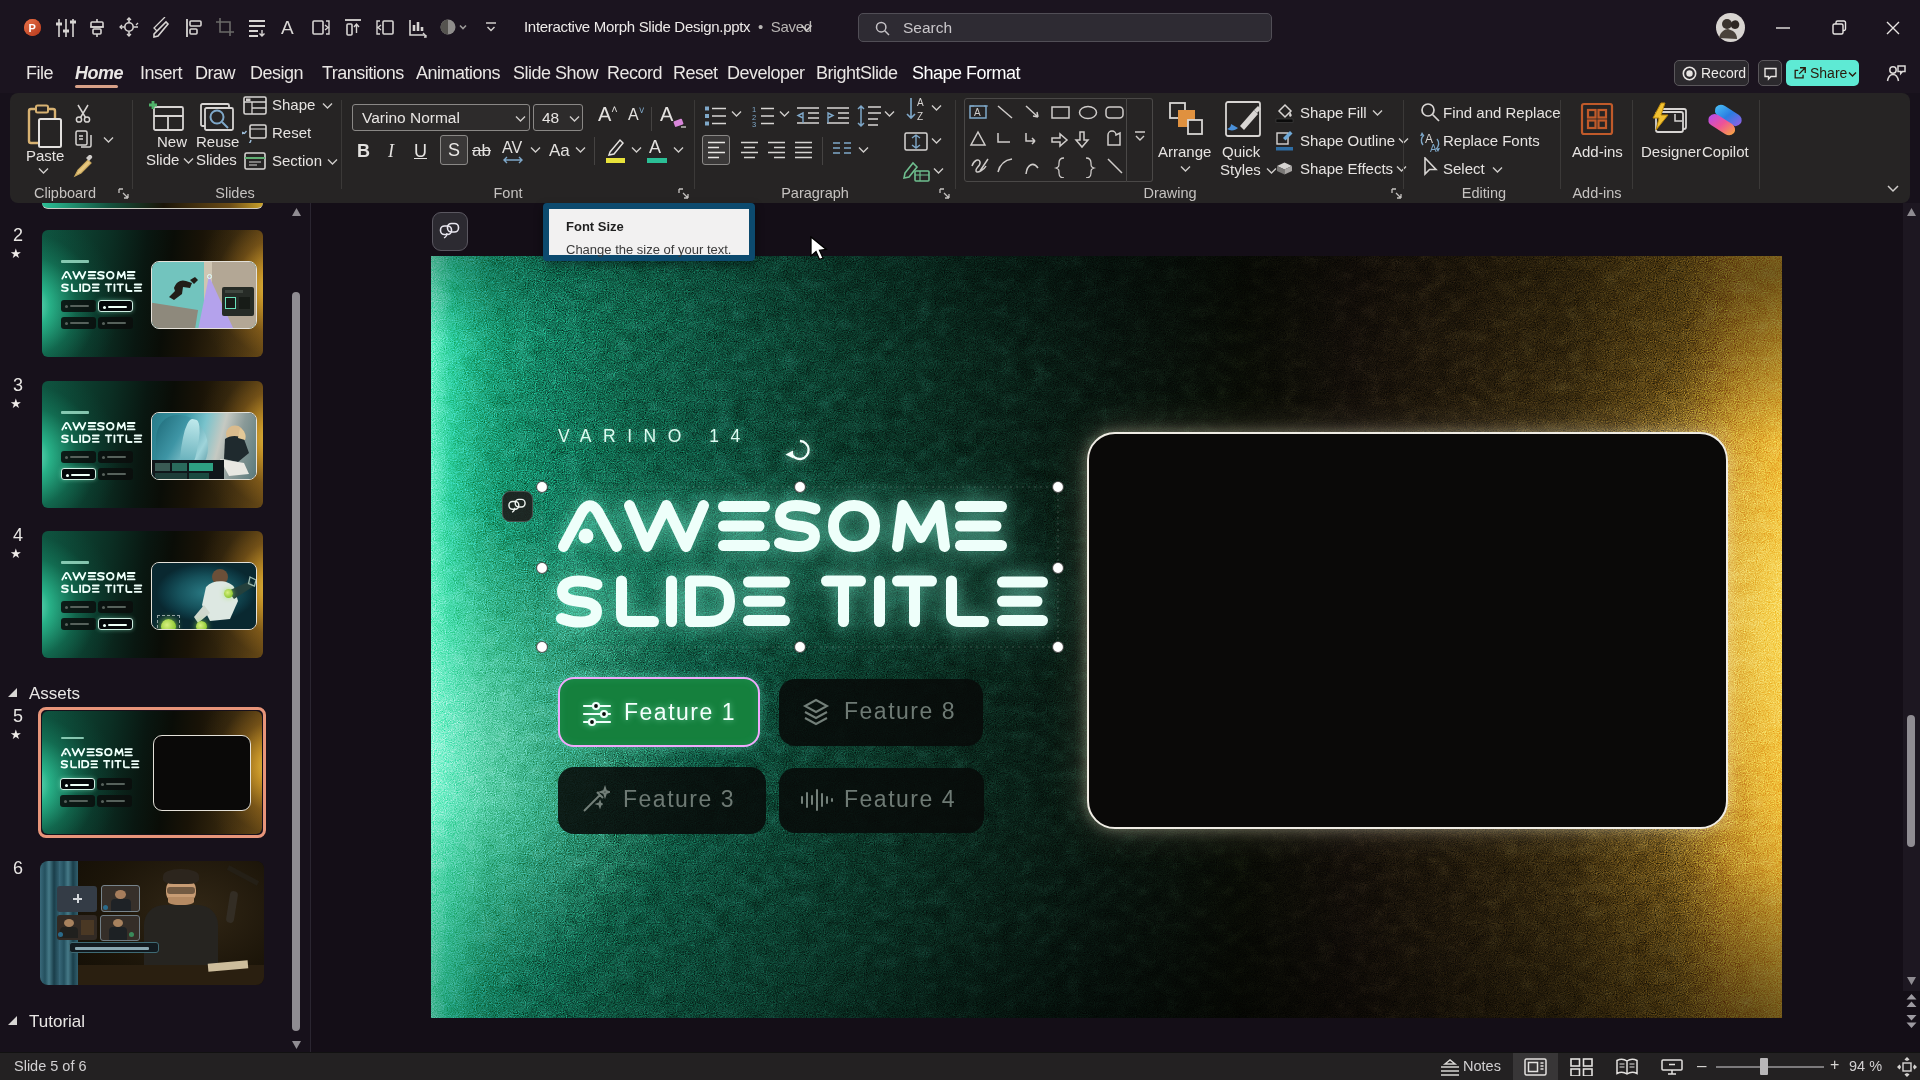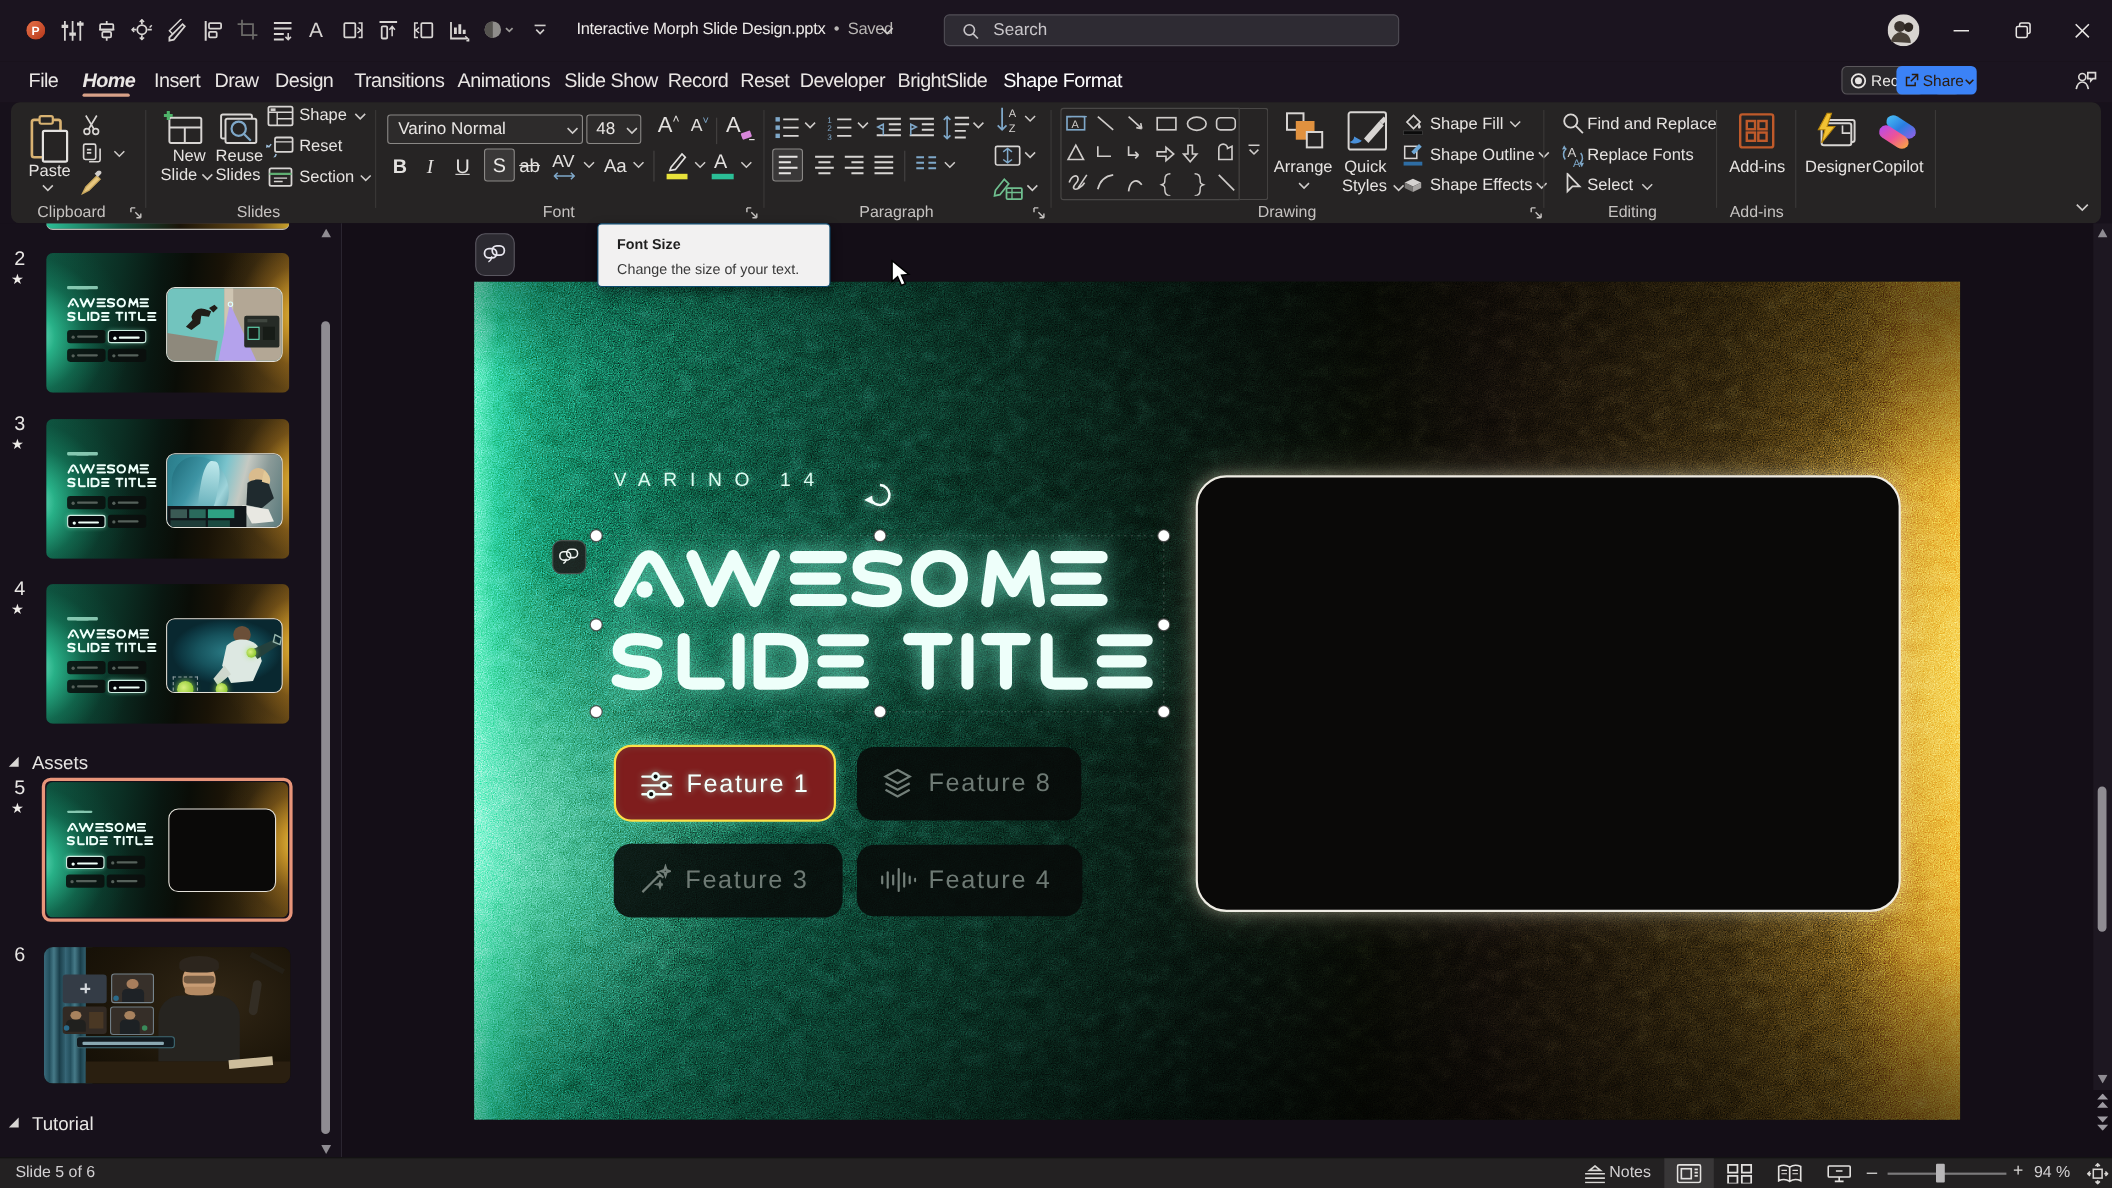--- a/index.html
+++ b/index.html
@@ -189,21 +189,21 @@
           <circle cx="8" cy="8" r="6.6" fill="none" stroke="#e8e5e3" stroke-width="1.7"></circle>
           <circle cx="8" cy="8" r="3.4" fill="#e8e5e3"></circle>
         </svg>
       <span class="abs" style="left:26px;top:4px;font-size:14px;color:#eceae8">Record</span>
     </div>
     <div class="abs" style="left:1758px;top:4px;width:24px;height:26px;background:#2b292d;border:1px solid #5a575b;border-radius:5px;">
       <svg class="abs" style="left:4px;top:5px" width="15" height="15" viewBox="0 0 15 15" fill="none" stroke="#e8e5e3" stroke-width="1.4">
           <path d="M2 2.5h11v8H8l-2.5 2.5V10.5H2z"></path>
         </svg>
     </div>
-    <div class="abs" style="left:1724px;top:4px;width:73px;height:26px;background:#3b82f6;border-radius:5px;">
+    <div class="abs" style="left:1786px;top:4px;width:73px;height:26px;background:#5eead4;border-radius:5px;">
       <svg class="abs" style="left:7px;top:6px" width="14" height="14" viewBox="0 0 16 16" fill="none" stroke="#2a1a0c" stroke-width="1.5">
           <path d="M6 5H2.5v8.5h9V10M8 2h6v6M14 2L7 9"></path>
         </svg>
       <span class="abs" style="left:24px;top:4.5px;font-size:14px;color:#2a1a0c">Share</span>
       <svg class="abs" style="left:62px;top:11px" width="9" height="7" viewBox="0 0 9 7" fill="none" stroke="#2a1a0c" stroke-width="1.4">
           <path d="M1 1.5l3.5 3.5L8 1.5"></path>
         </svg>
     </div>
     <svg class="abs" style="left:1885px;top:6px" width="22" height="22" viewBox="0 0 22 22" fill="none" stroke="#dcd9d7" stroke-width="1.5">
       <circle cx="8" cy="8" r="3.2"></circle>
@@ -850,21 +850,21 @@
           <path d="M316.5 149 H352.5 M316.5 168.25 H348 M316.5 187.5 H352.5"></path>
           <path d="M394.5 148 H428.5 M411.5 148 V188.5"></path>
           <path d="M447.5 148 V188.5"></path>
           <path d="M465.5 148 H499.5 M482.5 148 V188.5"></path>
           <path d="M519.5 148 V181 Q519.5 188.5 527 188.5 H551.5"></path>
           <path d="M570.5 149 H610.5 M570.5 168.25 H605 M570.5 187.5 H610.5"></path>
         </g>
         </g>
       </svg>
 
-      <div class="abs" style="left:127px;top:421px;width:202px;height:70px;border-radius:16px;background:#7f1d1d;border:2px solid #fde047;box-shadow:0 0 12px rgba(95,240,198,.5), inset 0 0 8px rgba(95,240,198,.12)">
+      <div class="abs" style="left:127px;top:421px;width:202px;height:70px;border-radius:16px;background:#15803d;border:2px solid #f0abfc;box-shadow:0 0 12px rgba(95,240,198,.5), inset 0 0 8px rgba(95,240,198,.12)">
         <svg class="abs" style="left:21px;top:19px" width="32" height="32" viewBox="0 0 32 32" fill="none" stroke="#eefffa" stroke-width="2.2" stroke-linecap="round" filter="drop-shadow(0 0 3px rgba(150,255,220,.6))">
           <path d="M3 8h9M18 8h11M3 16h17M26 16h3M3 24h5M14 24h15"></path>
           <circle cx="15" cy="8" r="3" fill="#070b09"></circle>
             <circle cx="23" cy="16" r="3" fill="#070b09"></circle>
             <circle cx="11" cy="24" r="3" fill="#070b09"></circle>
         </svg>
         <span class="abs" style="left:64px;top:20px;font-size:23px;letter-spacing:1.5px;color:#f4fffc;text-shadow:0 0 6px rgba(170,255,230,.6)">Feature 1</span>
       </div>
       <div class="abs" style="left:348px;top:423px;width:204px;height:67px;border-radius:16px;background:rgba(8,10,9,.88)">
         <svg class="abs" style="left:22px;top:18px" width="30" height="30" viewBox="0 0 30 30" fill="none" stroke="#737f79" stroke-width="2">
@@ -912,21 +912,21 @@
         <rect x="8.5" y="1.5" width="11" height="8.5" rx="4"></rect>
         <path d="M5 16c2-1 3-2.5 3-5" stroke-width="1.3"></path>
     </svg>
     <div class="abs" style="left:191px;top:288px;width:31px;height:31px;background:rgba(30,32,30,.92);border:1px solid #49514d;border-radius:8px"></div>
     <svg class="abs" style="left:196px;top:295px" width="20" height="17" viewBox="0 0 21 19" fill="none" stroke="#eef4f0" stroke-width="1.6">
       <rect x="1.5" y="4" width="11" height="8.5" rx="4"></rect>
         <rect x="8.5" y="1.5" width="11" height="8.5" rx="4"></rect>
         <path d="M5 16c2-1 3-2.5 3-5" stroke-width="1.3"></path>
     </svg>
 
-    <div class="abs" style="left:232px;top:0px;width:212px;height:58px;background:#f2f1f1;border:1px solid #0c4a6e;border-radius:4px;box-shadow:0 4px 10px rgba(0,0,0,.45)">
+    <div class="abs" style="left:232px;top:0px;width:212px;height:58px;background:#f2f1f1;border:6px solid #0c4a6e;border-radius:4px;box-shadow:0 4px 10px rgba(0,0,0,.45)">
       <div class="abs" style="left:17px;top:10px;font-size:13px;font-weight:bold;color:#1f1f1f">Font Size</div>
       <div class="abs" style="left:17px;top:33px;font-size:13px;color:#3a3a3a">Change the size of your text.</div>
     </div>
 
     <svg class="abs" style="left:498px;top:33px" width="22" height="26" viewBox="0 0 22 26">
       <path d="M2 1l0 19 5-4.5 3.5 8 3.5-1.6-3.5-7.7 6.8-.8z" fill="#fff" stroke="#000" stroke-width="1.3"></path>
     </svg>
 
     <div class="abs" style="left:1592px;top:0;width:17px;height:788px;background:#1d1721"></div>
     <svg class="abs" style="left:1596px;top:5px" width="9" height="8" viewBox="0 0 9 8">

